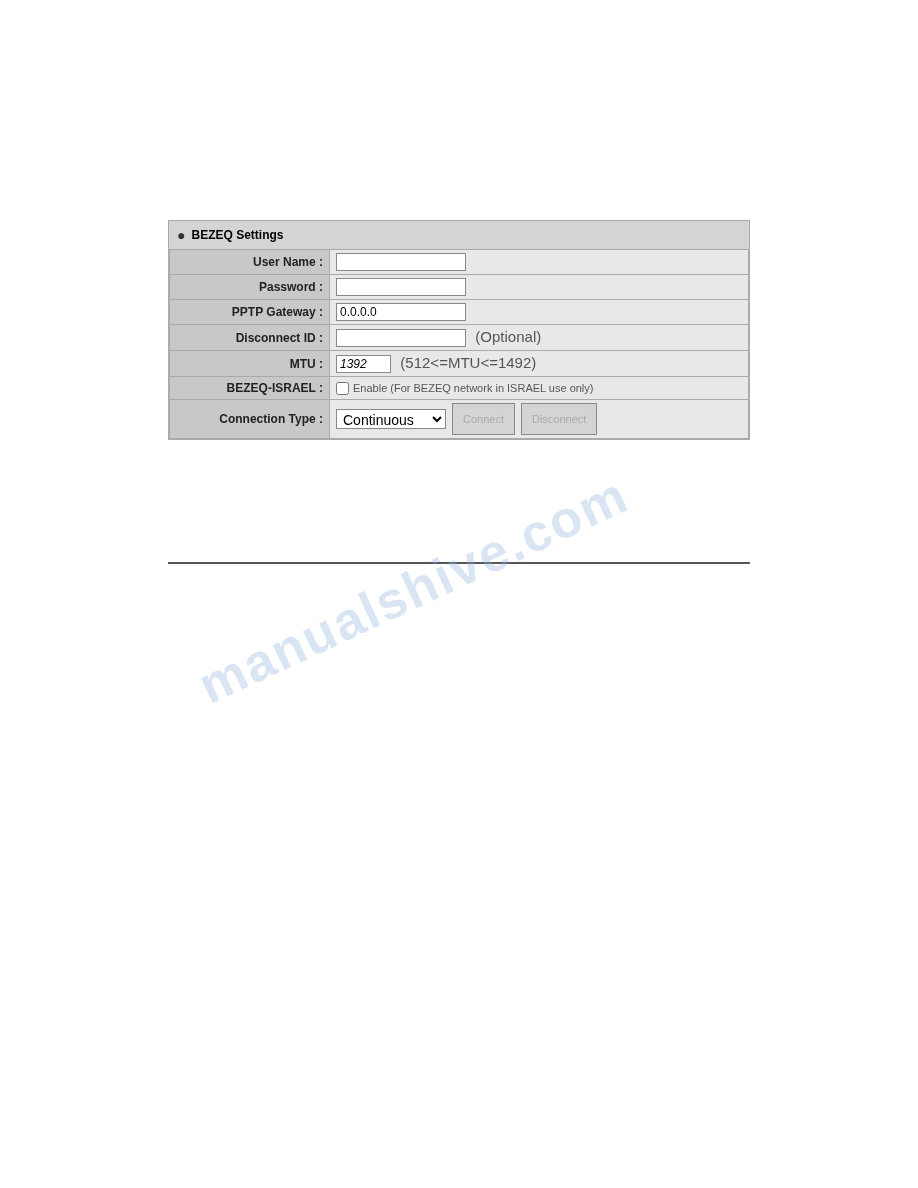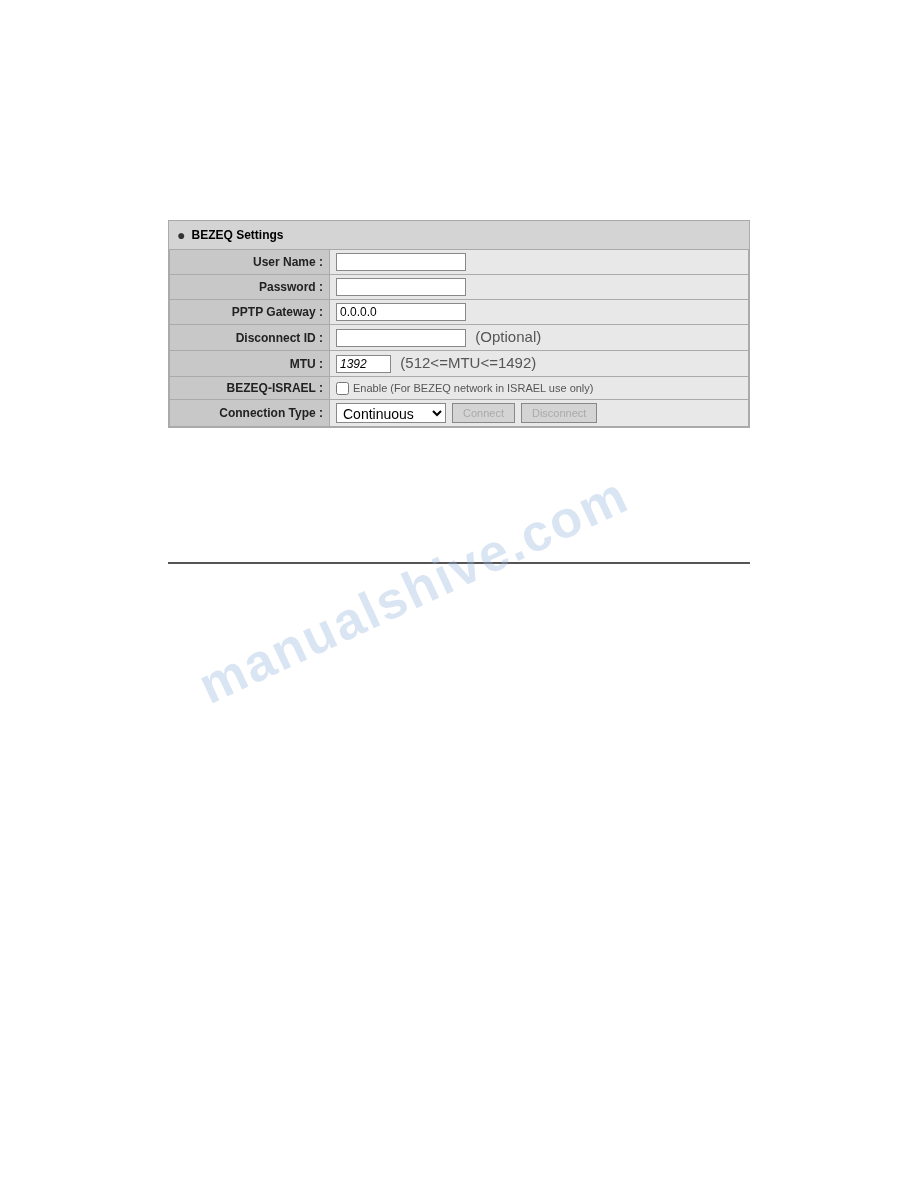--- a/index.html
+++ b/index.html
@@ -137,21 +137,21 @@
       border: 1px solid #888;
     }
 
     .btn-connect, .btn-disconnect {
       font-size: 11px;
       padding: 2px 10px;
       background: #d4d4d4;
       border: 1px solid #888;
       color: #888;
       cursor: default;
-      height: 20px;
+      height: 32px;
     }
 
     .btn-connect:disabled, .btn-disconnect:disabled {
       color: #aaa;
     }
 
     .footer-row {
       padding: 8px;
       text-align: right;
       background: #d4d4d4;

